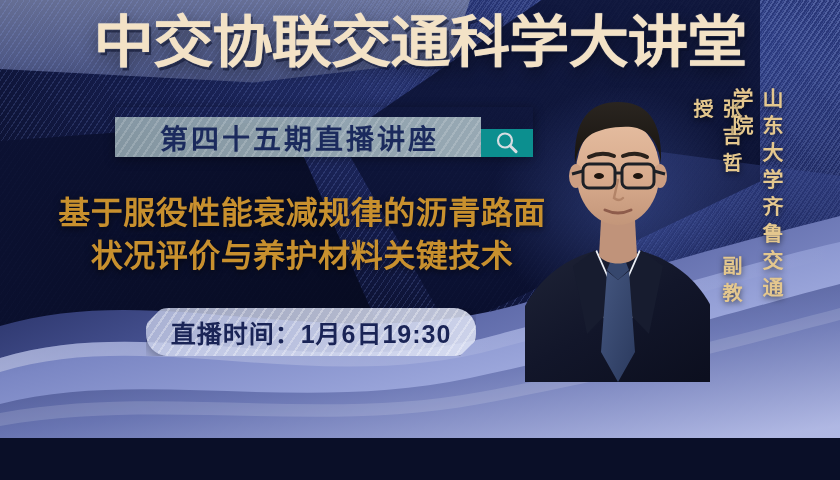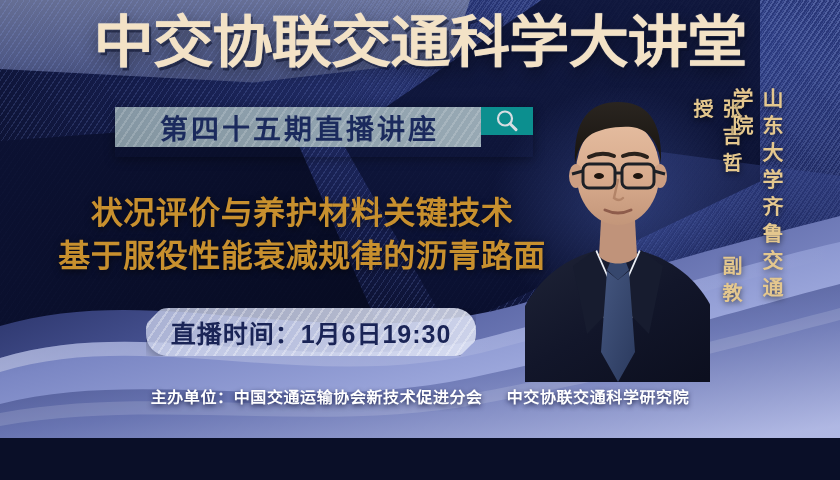--- a/index.html
+++ b/index.html
@@ -91,21 +91,21 @@
       0 0 1px rgba(255,255,255,.6),
       2px 3px 0 rgba(10,14,40,.55),
       0 6px 16px rgba(0,0,0,.45);
     white-space:nowrap;
   }
 
   
   .sub-bar{
     position:absolute;left:115px;top:107px;
     width:418px;height:50px;
-    display:flex;align-items:flex-start;
+    display:flex;align-items:flex-end;
     box-shadow:0 2px 10px rgba(0,0,0,.35);
   }
   .sub-bar-fill{
     position:relative;flex:1;
     background:linear-gradient(100deg,rgba(141,160,170,.93),rgba(162,180,189,.93));
     overflow:hidden;
     display:flex;align-items:center;justify-content:center;
   }
   .sub-bar-fill::after{
     content:"";position:absolute;inset:0;
@@ -252,22 +252,22 @@
     </div>
     <div class="sub-bar-icon">
       <svg width="28" height="28" viewBox="0 0 28 28" aria-hidden="true">
         <circle cx="12" cy="11.5" r="7" fill="none" stroke="#d7dde2" stroke-width="2.2"></circle>
         <line x1="17.1" y1="16.8" x2="23" y2="22.6" stroke="#d7dde2" stroke-width="3" stroke-linecap="round"></line>
       </svg>
     </div>
   </div>
 
   <div class="topic">
+    <div>基于服役性能衰减规律的沥青路面</div>
     <div>状况评价与养护材料关键技术</div>
-    <div>基于服役性能衰减规律的沥青路面</div>
   </div>
 
   <div class="time-banner">
     <span class="time-text">直播时间：1月6日19:30</span>
   </div>
 
   <div class="speaker">
     <svg width="185" height="330" viewBox="0 0 185 330" aria-hidden="true">
       <defs>
         <linearGradient id="suit" x1="0" y1="0" x2="1" y2="1">
@@ -335,17 +335,14 @@
   </div>
 
   <div class="v-col v-name">
     <span>张吉哲</span>
     <span style="display:inline-block;height:18px;"></span>
     <span>副教授</span>
   </div>
 
   <div class="v-col v-org">山东大学齐鲁交通学院</div>
 
-  <div class="footer">
-    <span>主办单位：</span><span>中国交通运输协会新技术促进分会</span><span class="gap"></span><span>中交协联交通科学研究院</span>
-  </div>
 
 </div>
 
 </body></html>

